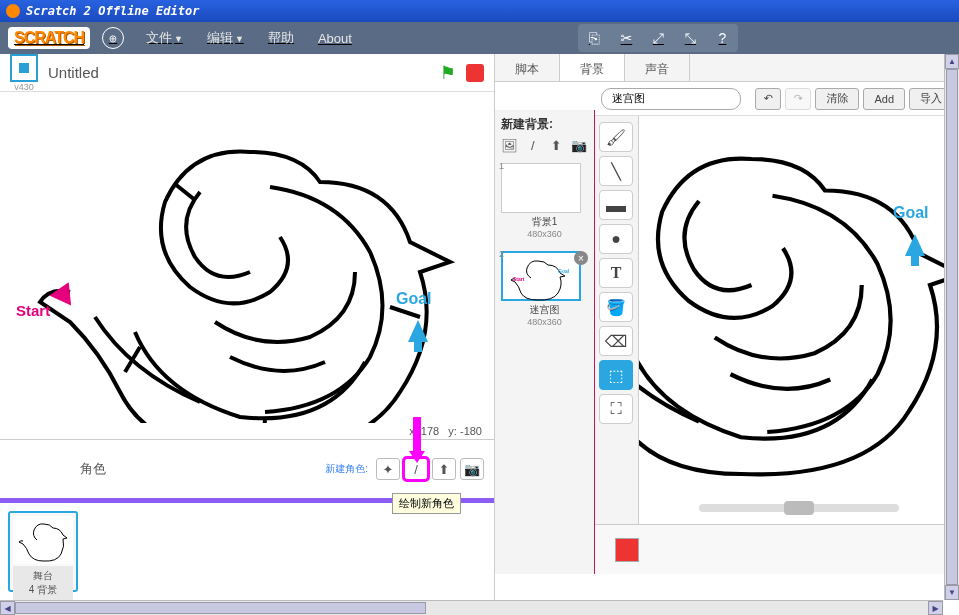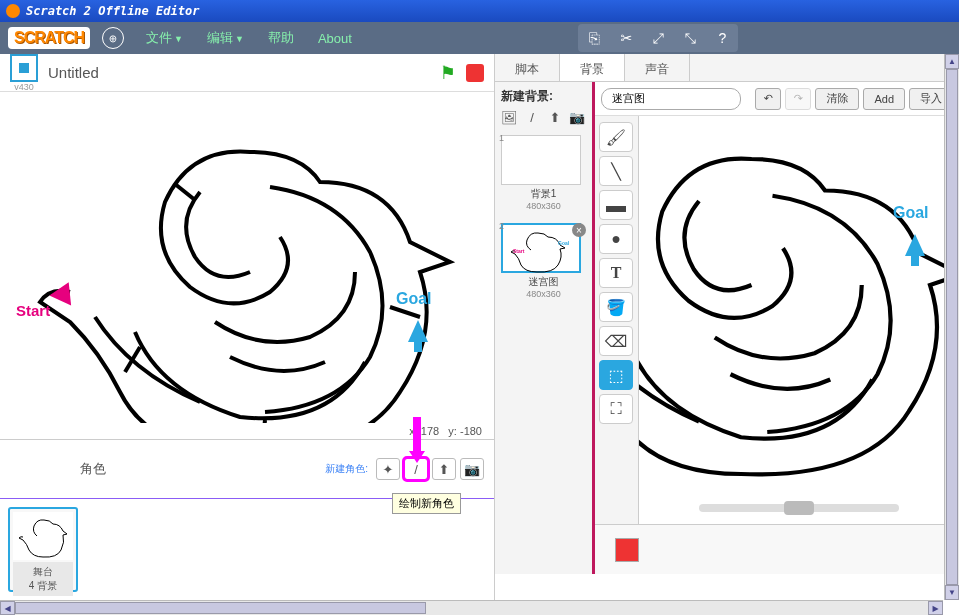--- a/index.html
+++ b/index.html
@@ -1,21 +1,21 @@
 <!DOCTYPE html>
 <html><head>
 <meta charset="utf-8">
 <style>
 * { box-sizing: border-box; margin: 0; padding: 0; }
 body { font-family: Arial, sans-serif; font-size: 12px; background: #fff; width: 959px; height: 615px; overflow: hidden; position: relative; }
 .titlebar { background: linear-gradient(#2862e0, #1a4abf); color: #fff; height: 22px; display: flex; align-items: center; padding: 0 6px; font-weight: bold; font-family: "SimSun", monospace; font-style: italic; }
 .titlebar-icon { width: 14px; height: 14px; background: #f80; border-radius: 50%; margin-right: 6px; }
-.menubar { background: #5a6c85; height: 32px; display: flex; align-items: center; padding: 0 8px; gap: 4px; }
+.menubar { background: #5a6c85; height: 32px; display: flex; align-items: center; padding: 0 8px; gap: 4px; text-decoration: underline; }
 .logo { background: #fff; border-radius: 4px; padding: 2px 6px; color: #f80; font-weight: bold; font-size: 16px; letter-spacing: -1px; text-shadow: 1px 1px 0 #a50; }
-.menu-item { color: #86efac; padding: 4px 10px; cursor: pointer; font-size: 13px; }
+.menu-item { color: #e5e5e5; padding: 4px 10px; cursor: pointer; font-size: 13px; }
 .menu-item .arrow { font-size: 9px; margin-left: 2px; }
 .globe-icon { width: 22px; height: 22px; border-radius: 50%; border: 1.5px solid #fff; display: flex; align-items: center; justify-content: center; color: #fff; font-size: 10px; margin: 0 8px; }
 .toolbar-center { margin-left: auto; margin-right: auto; display: flex; gap: 8px; background: #6c7d96; border-radius: 4px; padding: 2px 4px; }
 .toolbar-center .ticon { width: 24px; height: 24px; display: flex; align-items: center; justify-content: center; color: #fff; font-size: 14px; }
 .main-area { display: flex; height: 546px; }
 .left-panel { width: 498px; display: flex; flex-direction: column; border-right: 1px solid #ccc; }
 .stage-header { height: 38px; display: flex; align-items: center; padding: 0 10px; gap: 10px; border-bottom: 1px solid #ddd; }
 .stage-icon { width: 28px; height: 28px; border: 2px solid #2a9fd6; background: #fff; position: relative; }
 .stage-icon::before { content:''; position:absolute; width:10px; height:10px; background:#2a9fd6; top:7px; left:7px; }
 .stage-title { font-size: 15px; color: #555; }
@@ -32,30 +32,30 @@
 .coords { text-align: right; padding: 2px 12px; font-size: 11px; color: #555; }
 .sprite-header { display: flex; align-items: center; padding: 18px 10px; border-top: 1px solid #ccc; }
 .sprite-label { font-size: 13px; color: #555; margin-left: 70px; }
 .new-sprite-label { margin-left: auto; font-size: 10px; color: #3b82f6; }
 .sprite-tools { display: flex; gap: 4px; margin-left: 8px; }
 .sprite-tool { width: 24px; height: 22px; border: 1px solid #bbb; border-radius: 3px; display: flex; align-items: center; justify-content: center; background: #fff; font-size: 13px; color: #555; }
 .sprite-tool.highlighted { outline: 3px solid #f0f; outline-offset: -1px; }
 .sprite-tool.highlighted::before { content:''; position:absolute; width:8px; height:40px; background:#f0f; top:-42px; left:8px; }
 .sprite-tool.highlighted::after { content:''; position:absolute; border:8px solid transparent; border-top:12px solid #f0f; top:-8px; left:4px; }
 .sprite-tooltip { position: absolute; background: #ffffe0; border: 1px solid #999; padding: 2px 6px; font-size: 11px; left: 392px; top: 493px; z-index: 10; }
-.sprite-list { display: flex; padding: 8px; gap: 8px; height: 102px; border-top: 1px solid #8b5cf6; }
+.sprite-list { display: flex; padding: 8px; gap: 8px; height: 102px; border-top: 5px solid #8b5cf6; }
 .sprite-thumb { width: 70px; border: 2px solid #2aa7e0; border-radius: 3px; background: #f8f8f8; display: flex; flex-direction: column; align-items: center; padding: 3px; }
 .sprite-thumb-img { width: 60px; height: 48px; background: #fff; position: relative; }
 .sprite-thumb-label { font-size: 10px; color: #555; text-align: center; background: #e8e8e8; width: 100%; padding: 3px 0; margin-top: 2px; }
 .right-panel { flex: 1; display: flex; flex-direction: column; }
 .tabs { display: flex; height: 28px; background: #f4f4f4; border-bottom: 1px solid #ccc; }
 .tab { padding: 7px 20px; font-size: 12px; color: #555; border-right: 1px solid #ccc; cursor: pointer; }
 .tab.active { background: #fff; }
 .bg-section { display: flex; height: 492px; }
-.bg-left { width: 100px; background: #f4f4f4; border-right: 3px solid #be185d; padding: 6px; }
+.bg-left { width: 100px; background: #f4f4f4; border-right: 1px solid #be185d; padding: 6px; margin-top: 28px; }
 .new-bg-label { font-size: 12px; color: #333; font-weight: bold; margin-bottom: 4px; }
 .bg-tools { display: flex; gap: 6px; margin-bottom: 10px; }
 .bg-tool { width: 18px; height: 16px; color: #555; display: flex; align-items: center; justify-content: center; font-size: 13px; }
 .bg-thumb { margin-bottom: 12px; position: relative; }
 .bg-thumb-num { position: absolute; top: -2px; left: -2px; font-size: 9px; color: #888; }
 .bg-thumb-img { width: 80px; height: 50px; background: #fff; border: 1px solid #ccc; margin-bottom: 2px; }
 .bg-thumb.selected .bg-thumb-img { border: 2px solid #2aa7e0; }
 .bg-thumb-close { position: absolute; right: 0; top: 0; width: 14px; height: 14px; background: #888; border-radius: 50%; color: #fff; font-size: 10px; display: flex; align-items: center; justify-content: center; }
 .bg-thumb-name { font-size: 10px; text-align: center; color: #444; }
 .bg-thumb-size { font-size: 9px; text-align: center; color: #888; }

